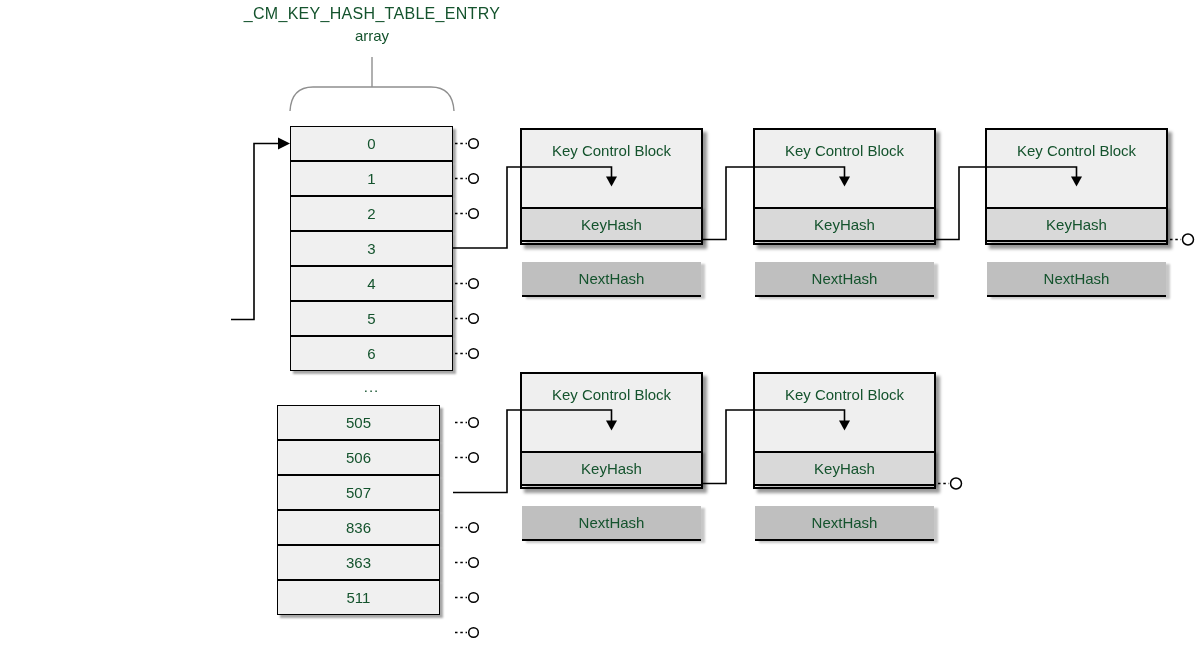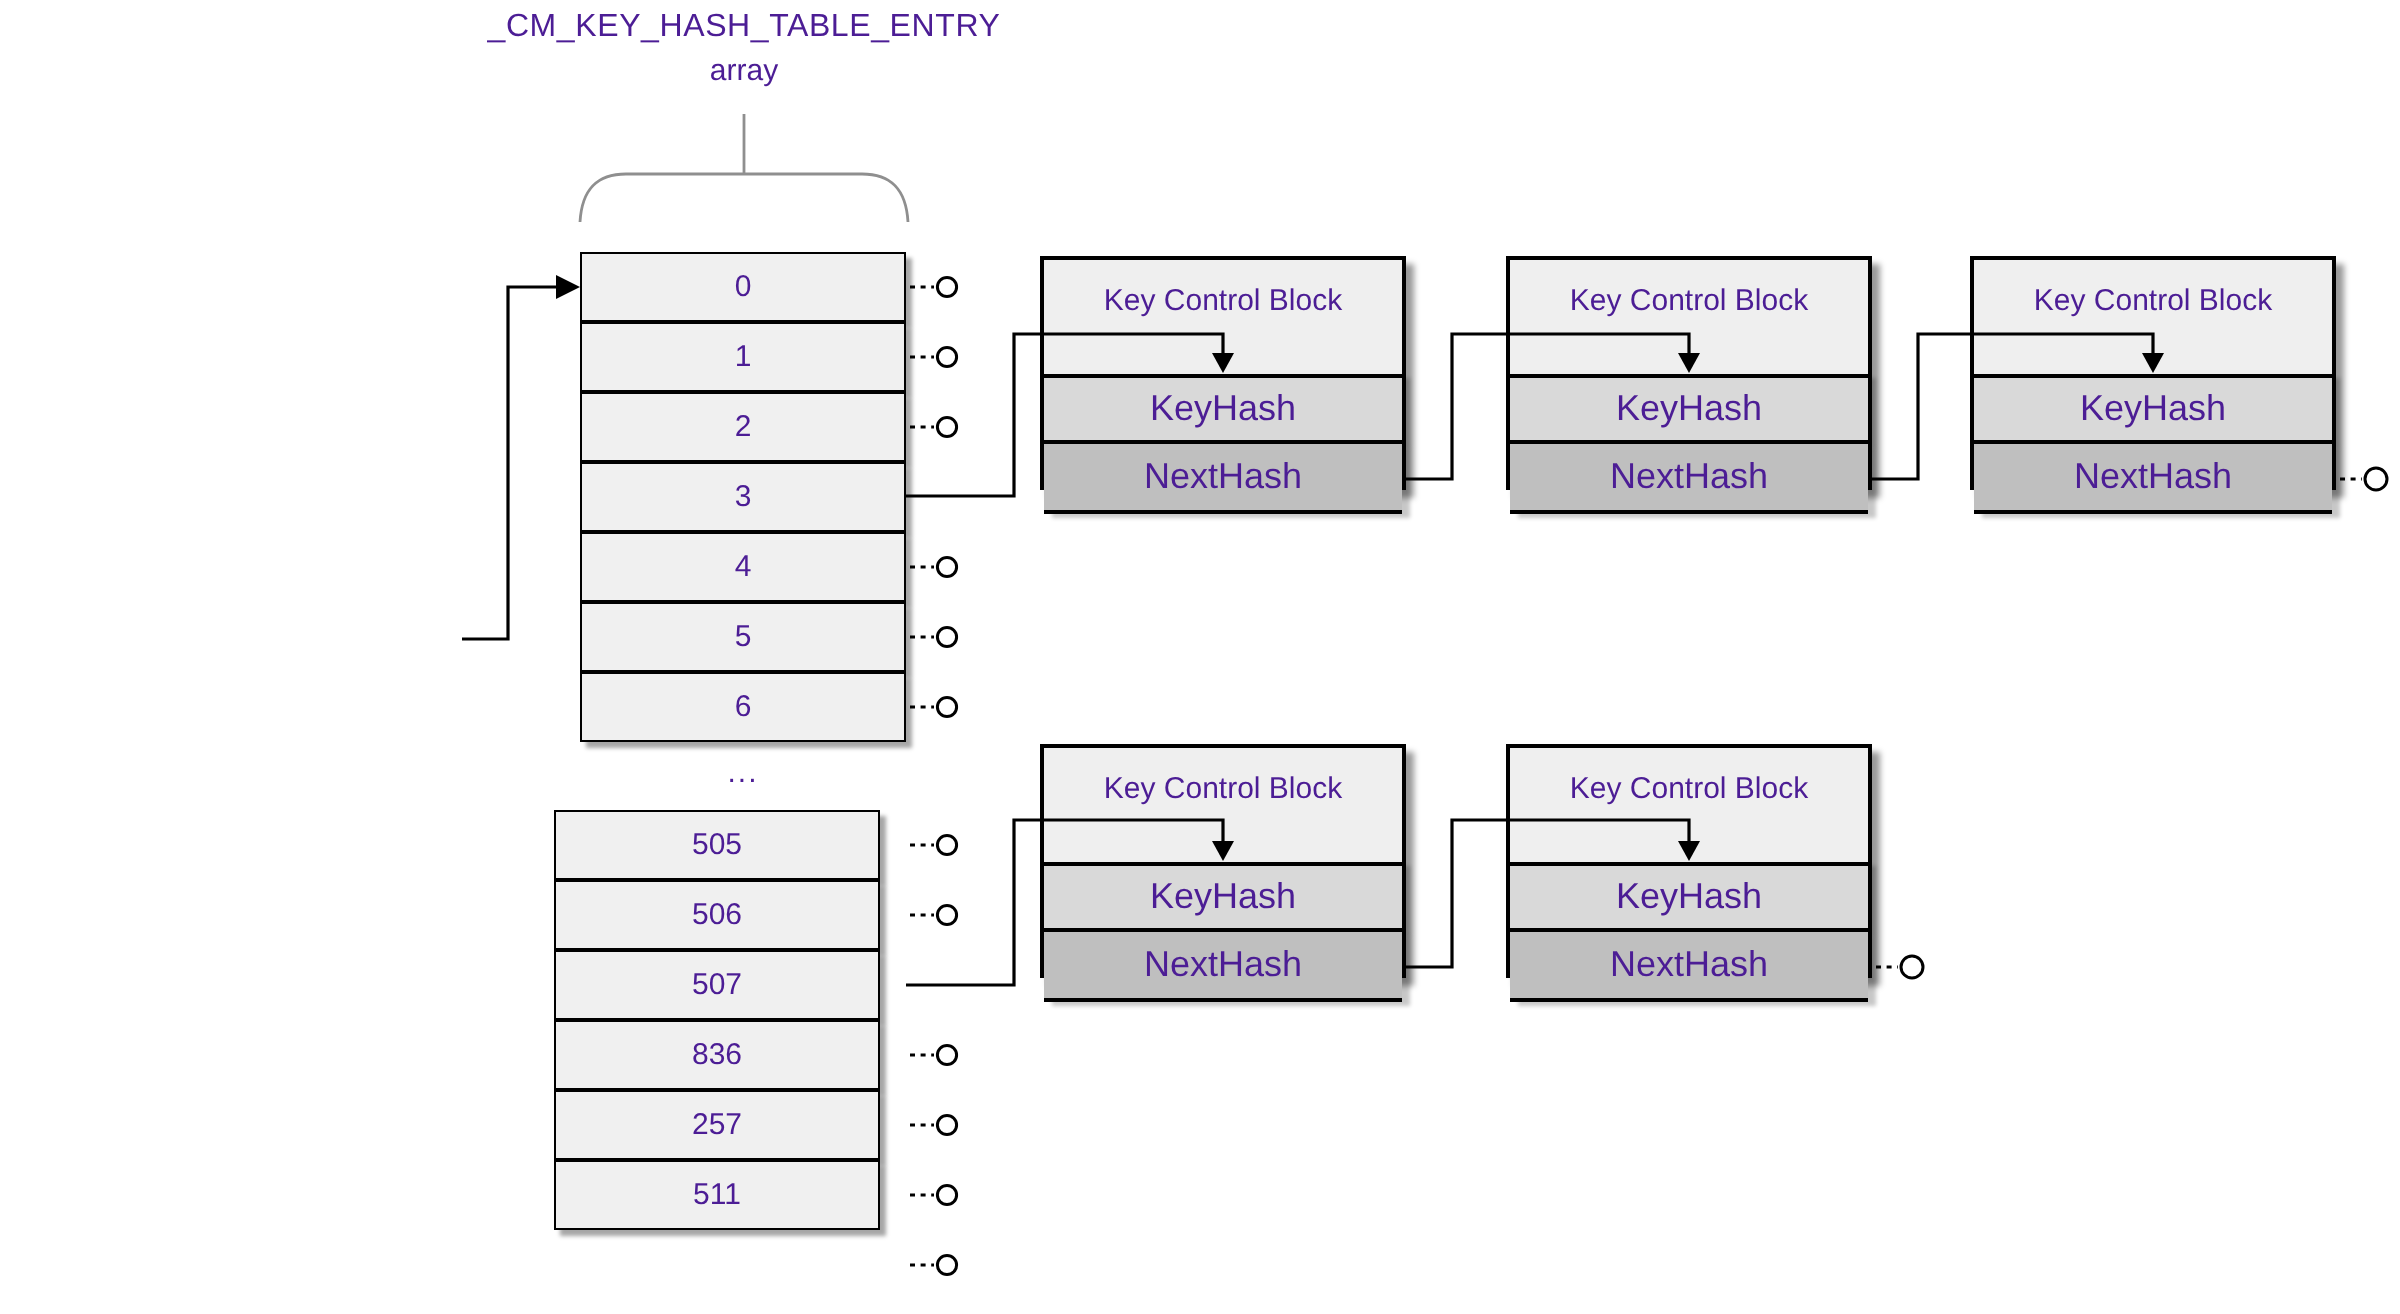--- a/index.html
+++ b/index.html
@@ -1,18 +1,18 @@
 <!DOCTYPE html>
 <html><head>
 <meta charset="utf-8">
 <style>
   html,body { margin:0; padding:0; background:#fff; }
   .stage {
     position:relative; width:1200px; height:657px; overflow:hidden;
-    background:#ffffff; font-family:"Liberation Sans", sans-serif; color:#4c1d95;
+    background:#ffffff; font-family:"Liberation Sans", sans-serif; color:#14532d;
   }
   .abs { position:absolute; }
 
   
   .diagram-title { left:192px; top:5px; width:360px; text-align:center; }
   .diagram-title .t1 { font-size:16px; letter-spacing:.3px; }
   .diagram-title .t2 { font-size:15px; margin-top:4px; }
 
   
   .cmhive {
@@ -43,21 +43,21 @@
   
   .kcb {
     width:183px; height:117px; box-sizing:border-box;
     background:#efefef; border:2px solid #000;
     box-shadow:4px 4px 3px rgba(0,0,0,.40);
   }
   .kcb-header { height:40px; display:flex; align-items:center; justify-content:center; font-size:15px; }
   .kcb-gap { height:17px; }
   .kcb-row {
     height:35px; box-sizing:border-box; display:flex; align-items:center; justify-content:center;
-    font-size:18px; box-shadow:4px 2px 2px rgba(0,0,0,.22);
+    font-size:15px; box-shadow:4px 2px 2px rgba(0,0,0,.22);margin-top:20px;
   }
   .kcb-keyhash  { background:#d9d9d9; border-top:2px solid #000; border-bottom:2px solid #000; }
   .kcb-nexthash { background:#bfbfbf; border-bottom:2px solid #000; }
 
   .overlay { left:0; top:0; width:1200px; height:657px; pointer-events:none; z-index:10; }
 </style>
 </head>
 <body>
 
 <div class="stage">
@@ -78,21 +78,21 @@
     <div class="htcell">6</div>
   </div>
 
   <div class="abs ellipsis">...</div>
 
   <div class="abs htarray htarray-bottom">
     <div class="htcell">505</div>
     <div class="htcell">506</div>
     <div class="htcell">507</div>
     <div class="htcell">836</div>
-    <div class="htcell">257</div>
+    <div class="htcell">363</div>
     <div class="htcell">511</div>
   </div>
 
   <div class="abs kcb" style="left:520px; top:128px;">
     <div class="kcb-header">Key Control Block</div>
     <div class="kcb-gap"></div>
     <div class="kcb-row kcb-keyhash">KeyHash</div>
     <div class="kcb-row kcb-nexthash">NextHash</div>
   </div>
   <div class="abs kcb" style="left:753px; top:128px;">

